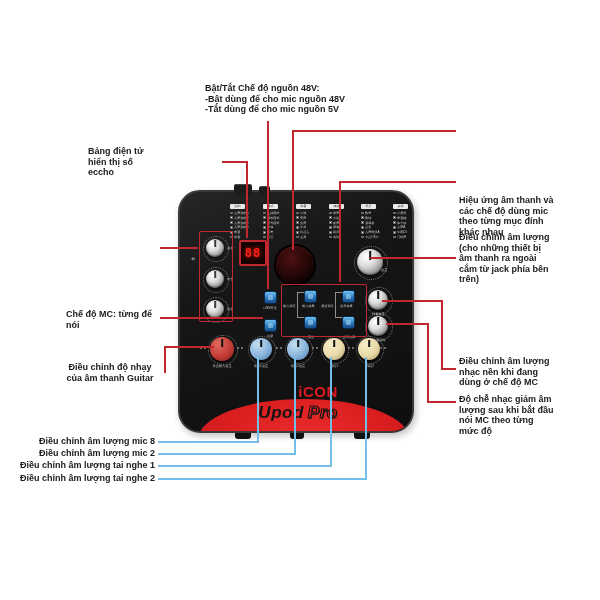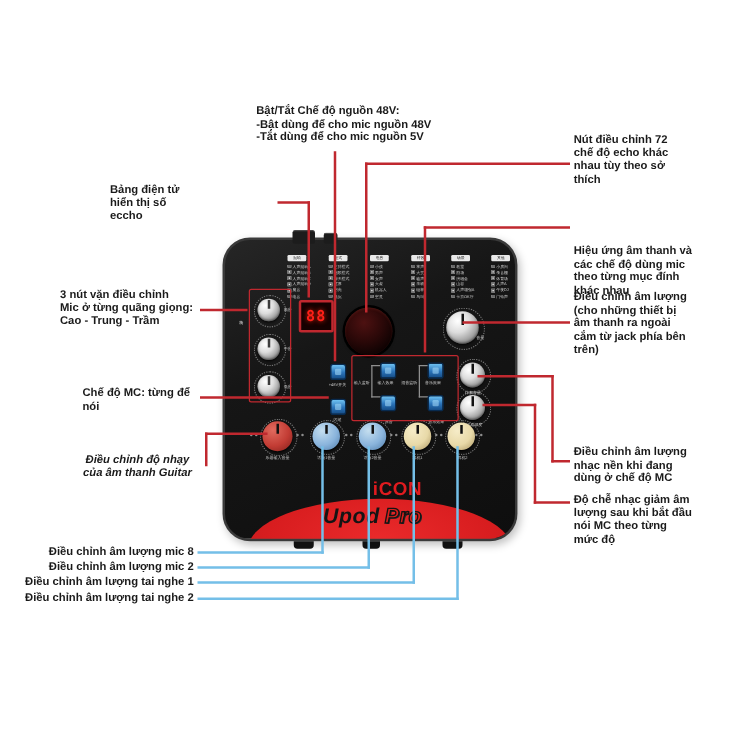--- a/index.html
+++ b/index.html
@@ -372,31 +372,24 @@
   <div class="cline" style="left:158px;top:465px;width:174px;height:2px;"></div>
   <div class="cline" style="left:365px;top:357px;width:2px;height:123px;"></div>
   <div class="cline" style="left:158px;top:478px;width:209px;height:2px;"></div>
 
   <div class="ann" style="left:205px;top:83px;">Bật/Tắt Chế độ nguồn 48V:
 -Bật dùng để cho mic nguồn 48V
 -Tắt dùng để cho mic nguồn 5V</div>
   <div class="ann" style="left:88px;top:146px;">Bảng điện tử
 hiển thị số
 eccho</div>
-  <div class="ann" style="left:48px;top:230px;">3 nút vặn điều chỉnh
-Mic ở từng quãng giọng:
-Cao - Trung - Trầm</div>
   <div class="ann" style="left:66px;top:309px;">Chế độ MC: từng để
 nói</div>
-  <div class="ann center-align" style="left:62px;top:362px;width:96px;font-style:italic;">Điều chỉnh độ nhạy
+  <div class="ann center-align" style="left:62px;top:362px;width:96px;">Điều chỉnh độ nhạy
 của âm thanh Guitar</div>
-  <div class="ann" style="left:459px;top:106px;">Nút điều chỉnh 72
-chế độ echo  khác
-nhau tùy theo sở
-thích</div>
   <div class="ann" style="left:459px;top:163px;margin-top:32px;">Hiệu ứng âm thanh và
 các chế độ dùng mic
 theo từng mục đính
 khác nhau</div>
   <div class="ann" style="left:459px;top:232px;">Điều chỉnh âm lượng
 (cho những thiết bị
 âm thanh ra ngoài
 cắm từ jack phía bên
 trên)</div>
   <div class="ann" style="left:459px;top:356px;">Điều chỉnh âm lượng

